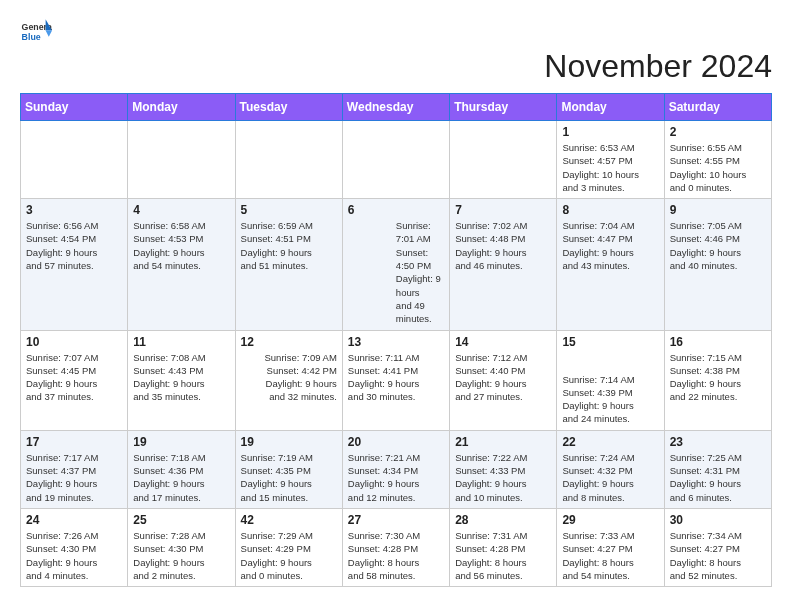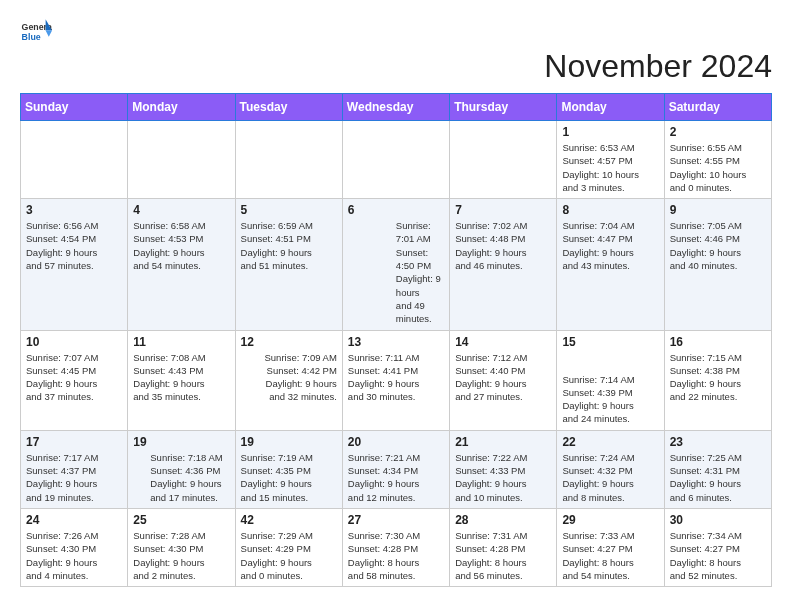--- a/index.html
+++ b/index.html
@@ -246,21 +246,21 @@
         <tr>
           <td>
             <span class="day-num">17</span>
             <div class="day-info" style="white-space: pre-line;">Sunrise: 7:17 AM
 Sunset: 4:37 PM
 Daylight: 9 hours
 and 19 minutes.</div>
           </td>
           <td>
             <span class="day-num">19</span>
-            <div class="day-info" style="white-space: pre-line; margin-left: 17px;">Sunrise: 7:18 AM
+            <div class="day-info" style="white-space: pre-line;">Sunrise: 7:18 AM
 Sunset: 4:36 PM
 Daylight: 9 hours
 and 17 minutes.</div>
           </td>
           <td>
             <span class="day-num">19</span>
             <div class="day-info" style="white-space: pre-line;">Sunrise: 7:19 AM
 Sunset: 4:35 PM
 Daylight: 9 hours
 and 15 minutes.</div>

